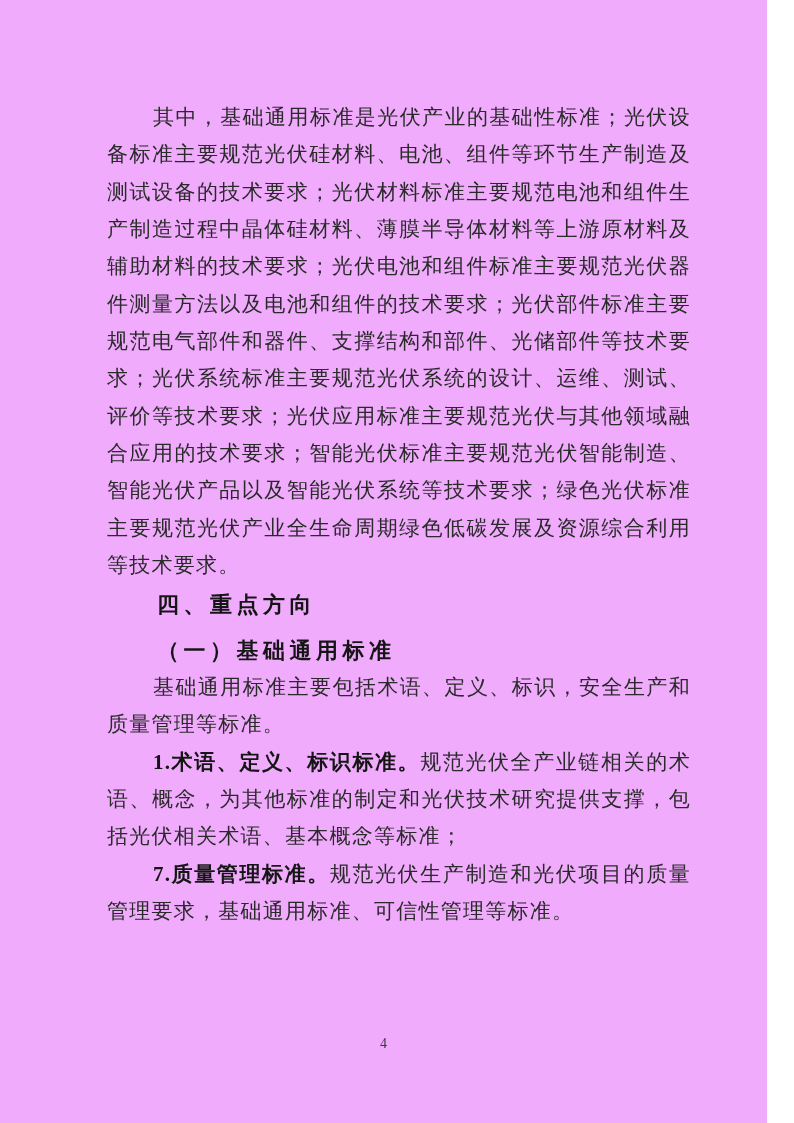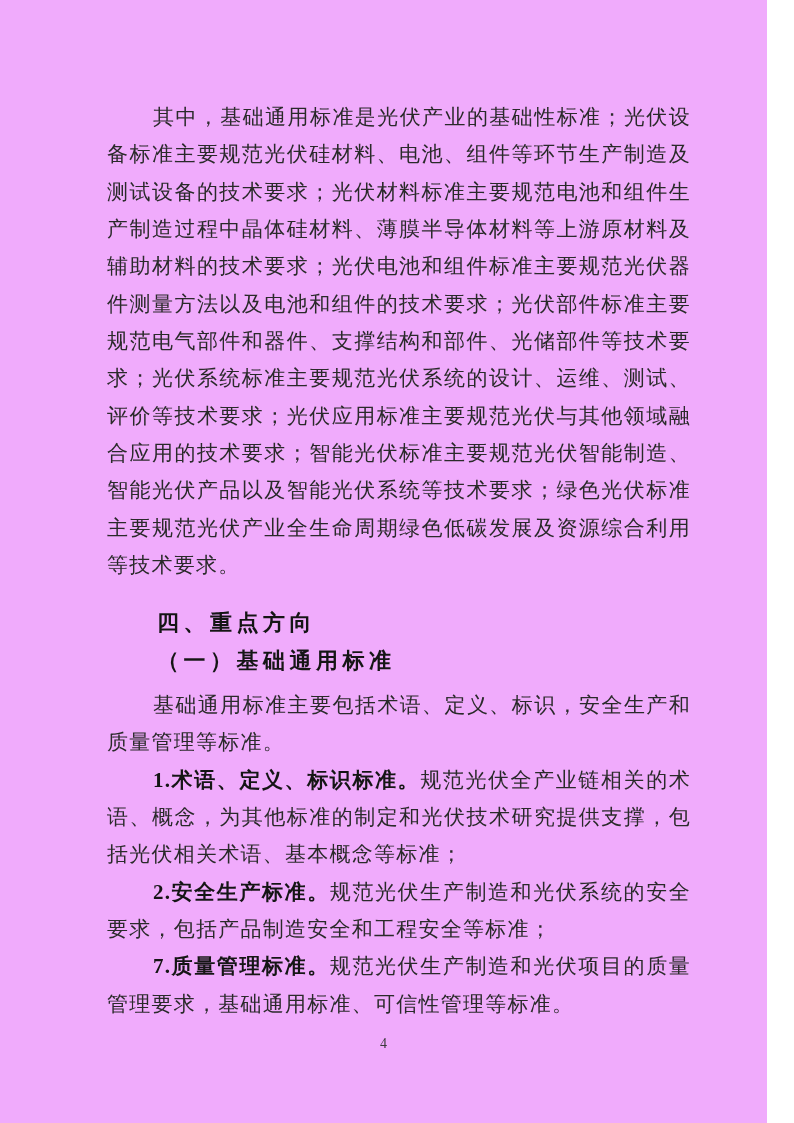--- a/index.html
+++ b/index.html
@@ -27,40 +27,40 @@
     font-size: 21px;
     line-height: 37.33px;
     letter-spacing: 1.25px;
     text-align: justify;
     text-justify: inter-ideograph;
     font-family: "Liberation Serif", serif;
     color: #2a2a2a;
   }
   .indent { text-indent: 46px; }
   .section-heading {
-    margin: 20px 0 0 0;
+    margin: 2px 0 0 0;
     font-size: 22px;
     line-height: 37.33px;
     letter-spacing: 4.5px;
     text-indent: 50px;
     font-weight: bold;
     font-family: Liberation Serif, serif;
     color: #151515;
   }
   .subsection-heading {
-    margin: 0 0 0 0;
+    margin: 8px 0 0 0;
     font-size: 22px;
     line-height: 37.33px;
     letter-spacing: 4.5px;
     text-indent: 50px;
     font-weight: bold;
     font-family: "Liberation Serif", serif;
     color: #151515;
   }
-  .intro { margin-top: 8px; }
+  .intro { margin-top: 0; }
   .item { margin: 0; }
   .item .lead {
     font-weight: bold;
     color: #151515;
     margin-top: 42px;
   }
   .page-number {
     position: absolute;
     left: 0;
     top: 1036px;
@@ -81,20 +81,19 @@
     <p class="para indent">其中，基础通用标准是光伏产业的基础性标准；光伏设备标准主要规范光伏硅材料、电池、组件等环节生产制造及测试设备的技术要求；光伏材料标准主要规范电池和组件生产制造过程中晶体硅材料、薄膜半导体材料等上游原材料及辅助材料的技术要求；光伏电池和组件标准主要规范光伏器件测量方法以及电池和组件的技术要求；光伏部件标准主要规范电气部件和器件、支撑结构和部件、光储部件等技术要求；光伏系统标准主要规范光伏系统的设计、运维、测试、评价等技术要求；光伏应用标准主要规范光伏与其他领域融合应用的技术要求；智能光伏标准主要规范光伏智能制造、智能光伏产品以及智能光伏系统等技术要求；绿色光伏标准主要规范光伏产业全生命周期绿色低碳发展及资源综合利用等技术要求。</p>
 
     <h2 class="section-heading">四、重点方向</h2>
 
     <h3 class="subsection-heading">（一）基础通用标准</h3>
 
     <p class="para indent intro">基础通用标准主要包括术语、定义、标识，安全生产和质量管理等标准。</p>
 
     <p class="para indent item"><b class="lead">1.术语、定义、标识标准。</b><span>规范光伏全产业链相关的术语、概念，为其他标准的制定和光伏技术研究提供支撑，包括光伏相关术语、基本概念等标准；</span></p>
 
-    <p class="para indent item"><b class="lead">2.安全生产标准。</b><span>规范光伏生产制造和光伏系统的安全要求，包括产品制造安全和工程安全等标准；</span></p>
 
     <p class="para indent item"><b class="lead">7.质量管理标准。</b><span>规范光伏生产制造和光伏项目的质量管理要求，基础通用标准、可信性管理等标准。</span></p>
 
   </div>
 
   <div class="page-number">4</div>
 </div>
 
 </body></html>

